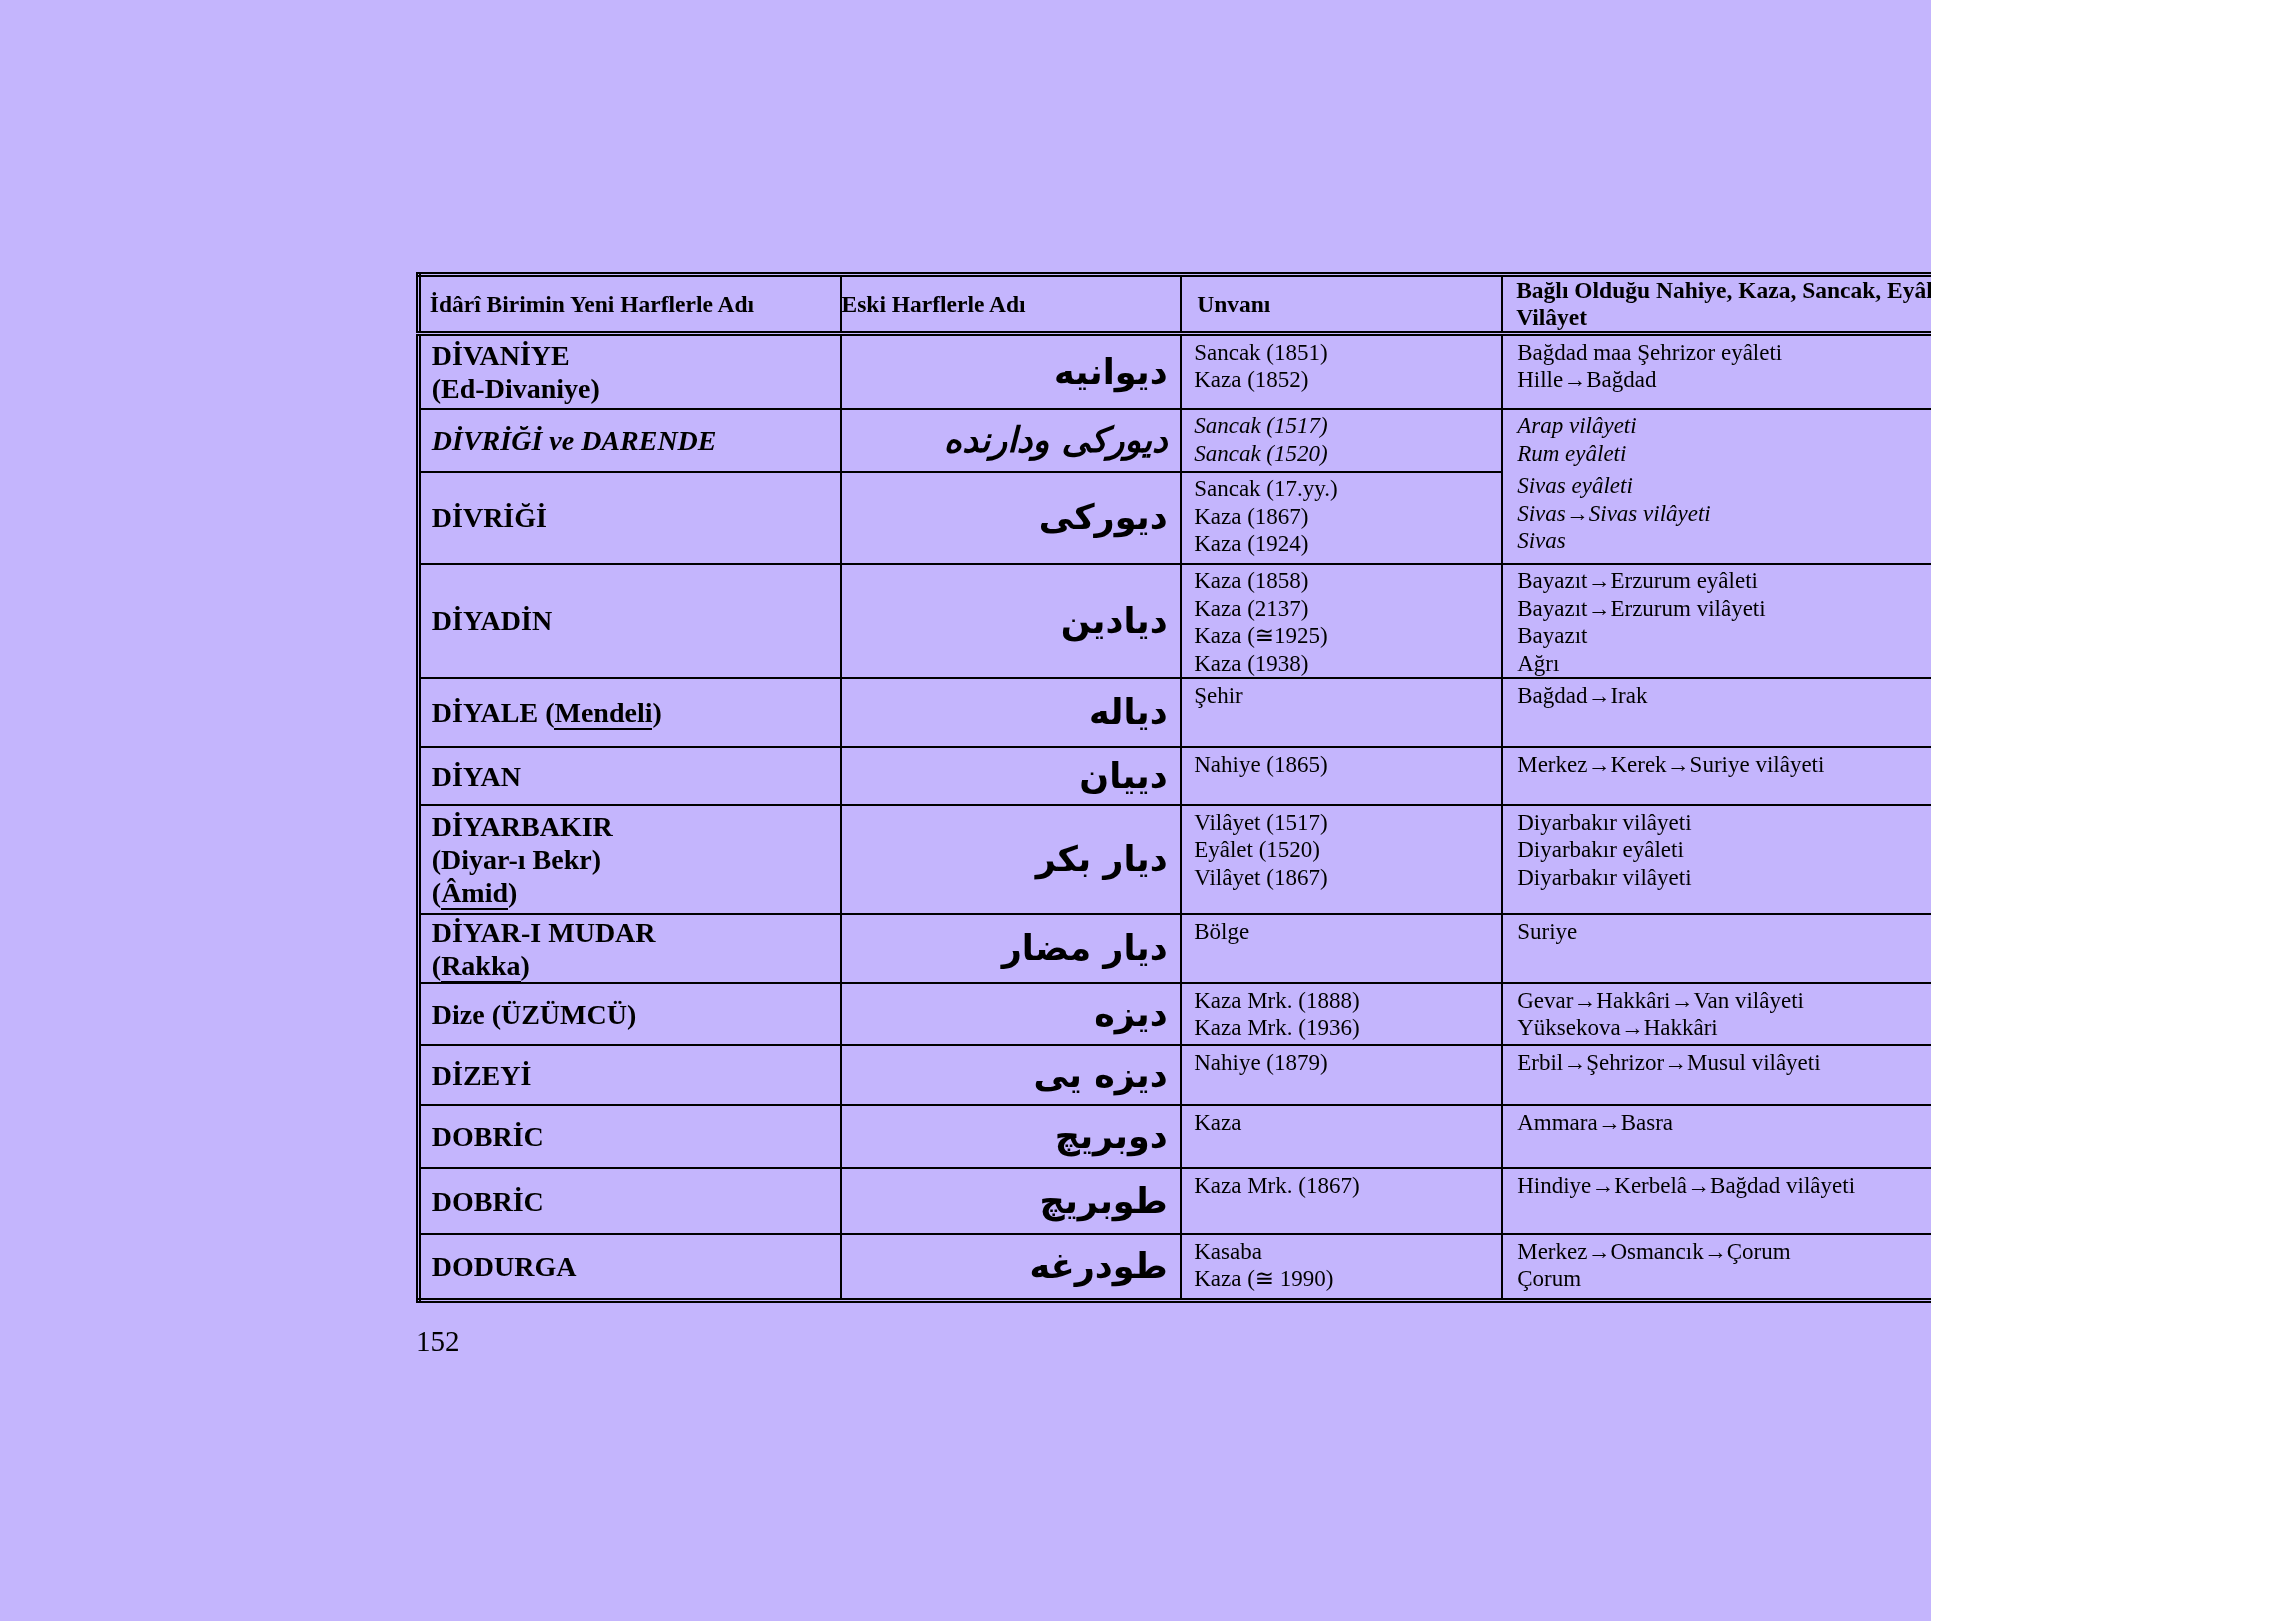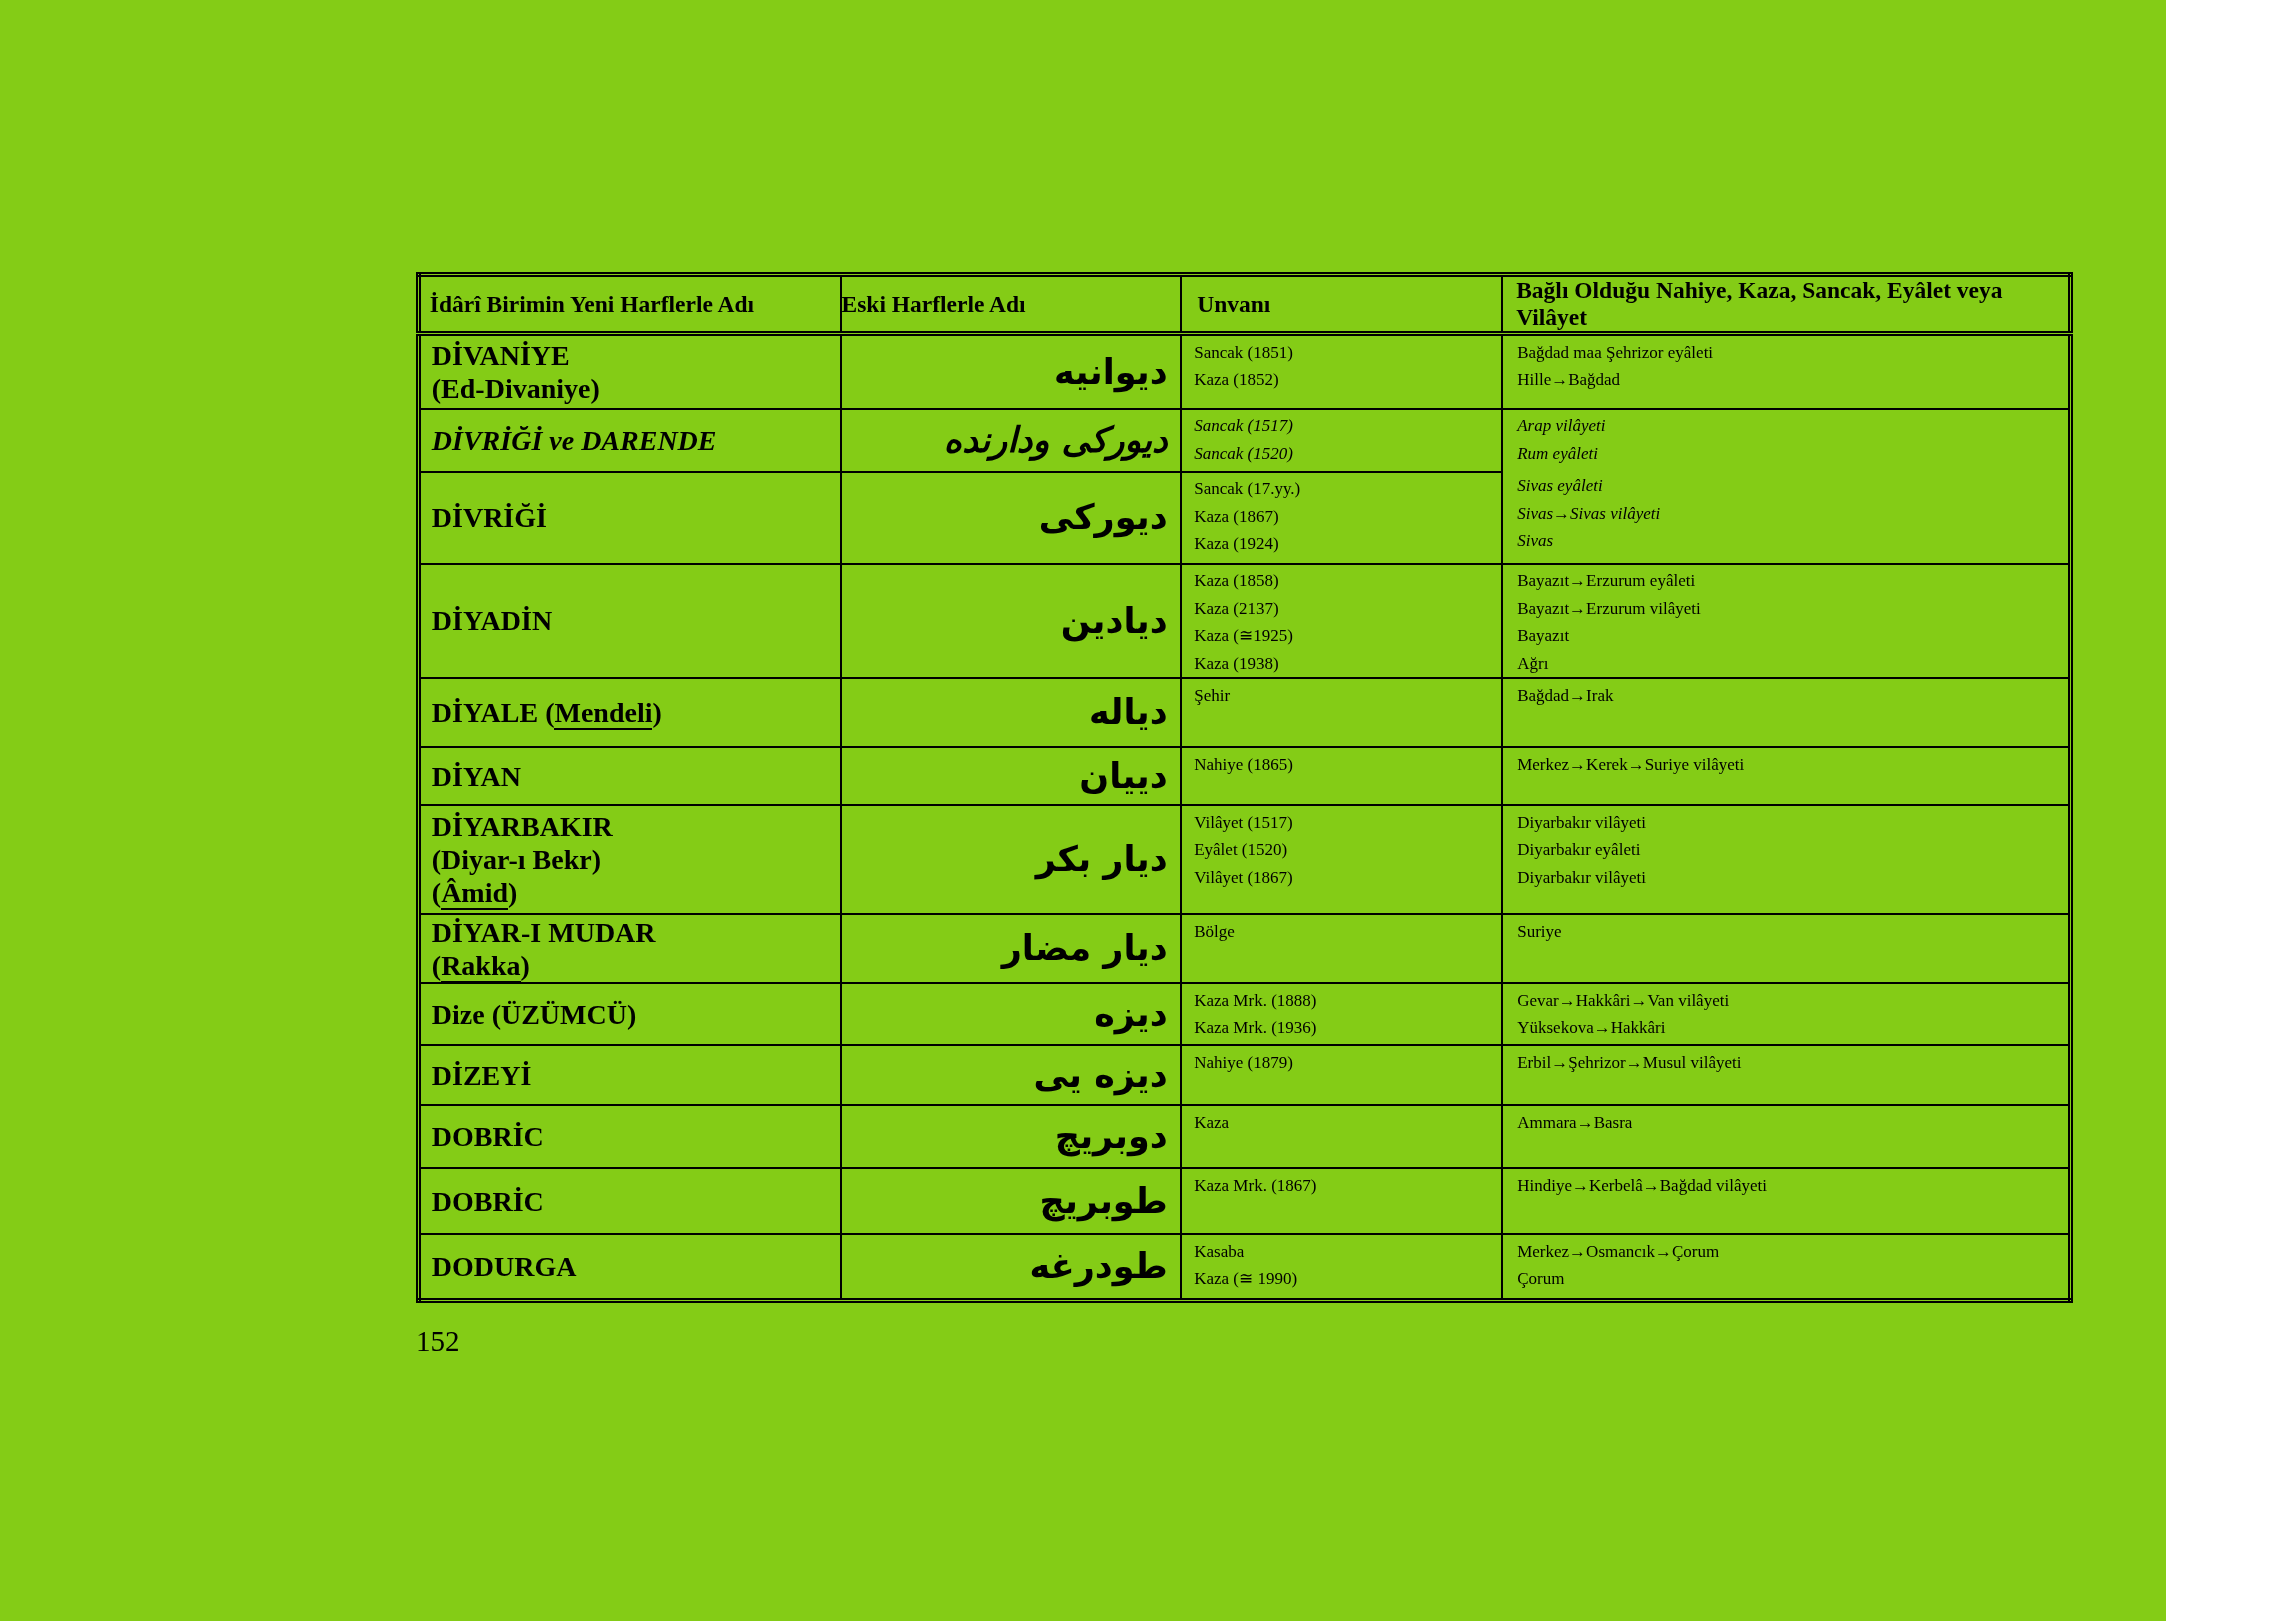--- a/index.html
+++ b/index.html
@@ -4,22 +4,22 @@
 <style>
   * { margin:0; padding:0; box-sizing:border-box; }
   html,body { background:#ffffff; }
   body {
     width:2293px; height:1621px;
     font-family:"Liberation Serif", serif;
     color:#000;
   }
   .page {
     position:relative;
-    width:2166px; height:1621px;
-    background:#84cc16;
+    width:1931px; height:1621px;
+    background:#c4b5fd;
     overflow:hidden;
   }
   table.units {
     position:absolute;
     left:416px; top:272px;
     width:1653px;
     border-collapse:collapse;
     table-layout:fixed;
     border:5.9px double #000;
   }
@@ -51,21 +51,21 @@
     font-family:"DejaVu Sans", sans-serif;
     font-weight:bold;
     font-size:35px;
     line-height:1.15;
     text-align:right;
     padding-right:11.8px;
     vertical-align:middle;
     direction:rtl;
   }
   td.c-unv, td.c-bag {
-    font-size:17px;
+    font-size:23px;
     line-height:27.4px;
     padding-top:2.9px;
   }
   td.c-unv { padding-left:12.7px; }
   td.c-bag { padding-left:14.7px; }
   .u { border-bottom:2.9px solid #000; }
   .mg1 { height:60px; }
   .page-num {
     position:absolute;
     left:416px; top:1325px;

